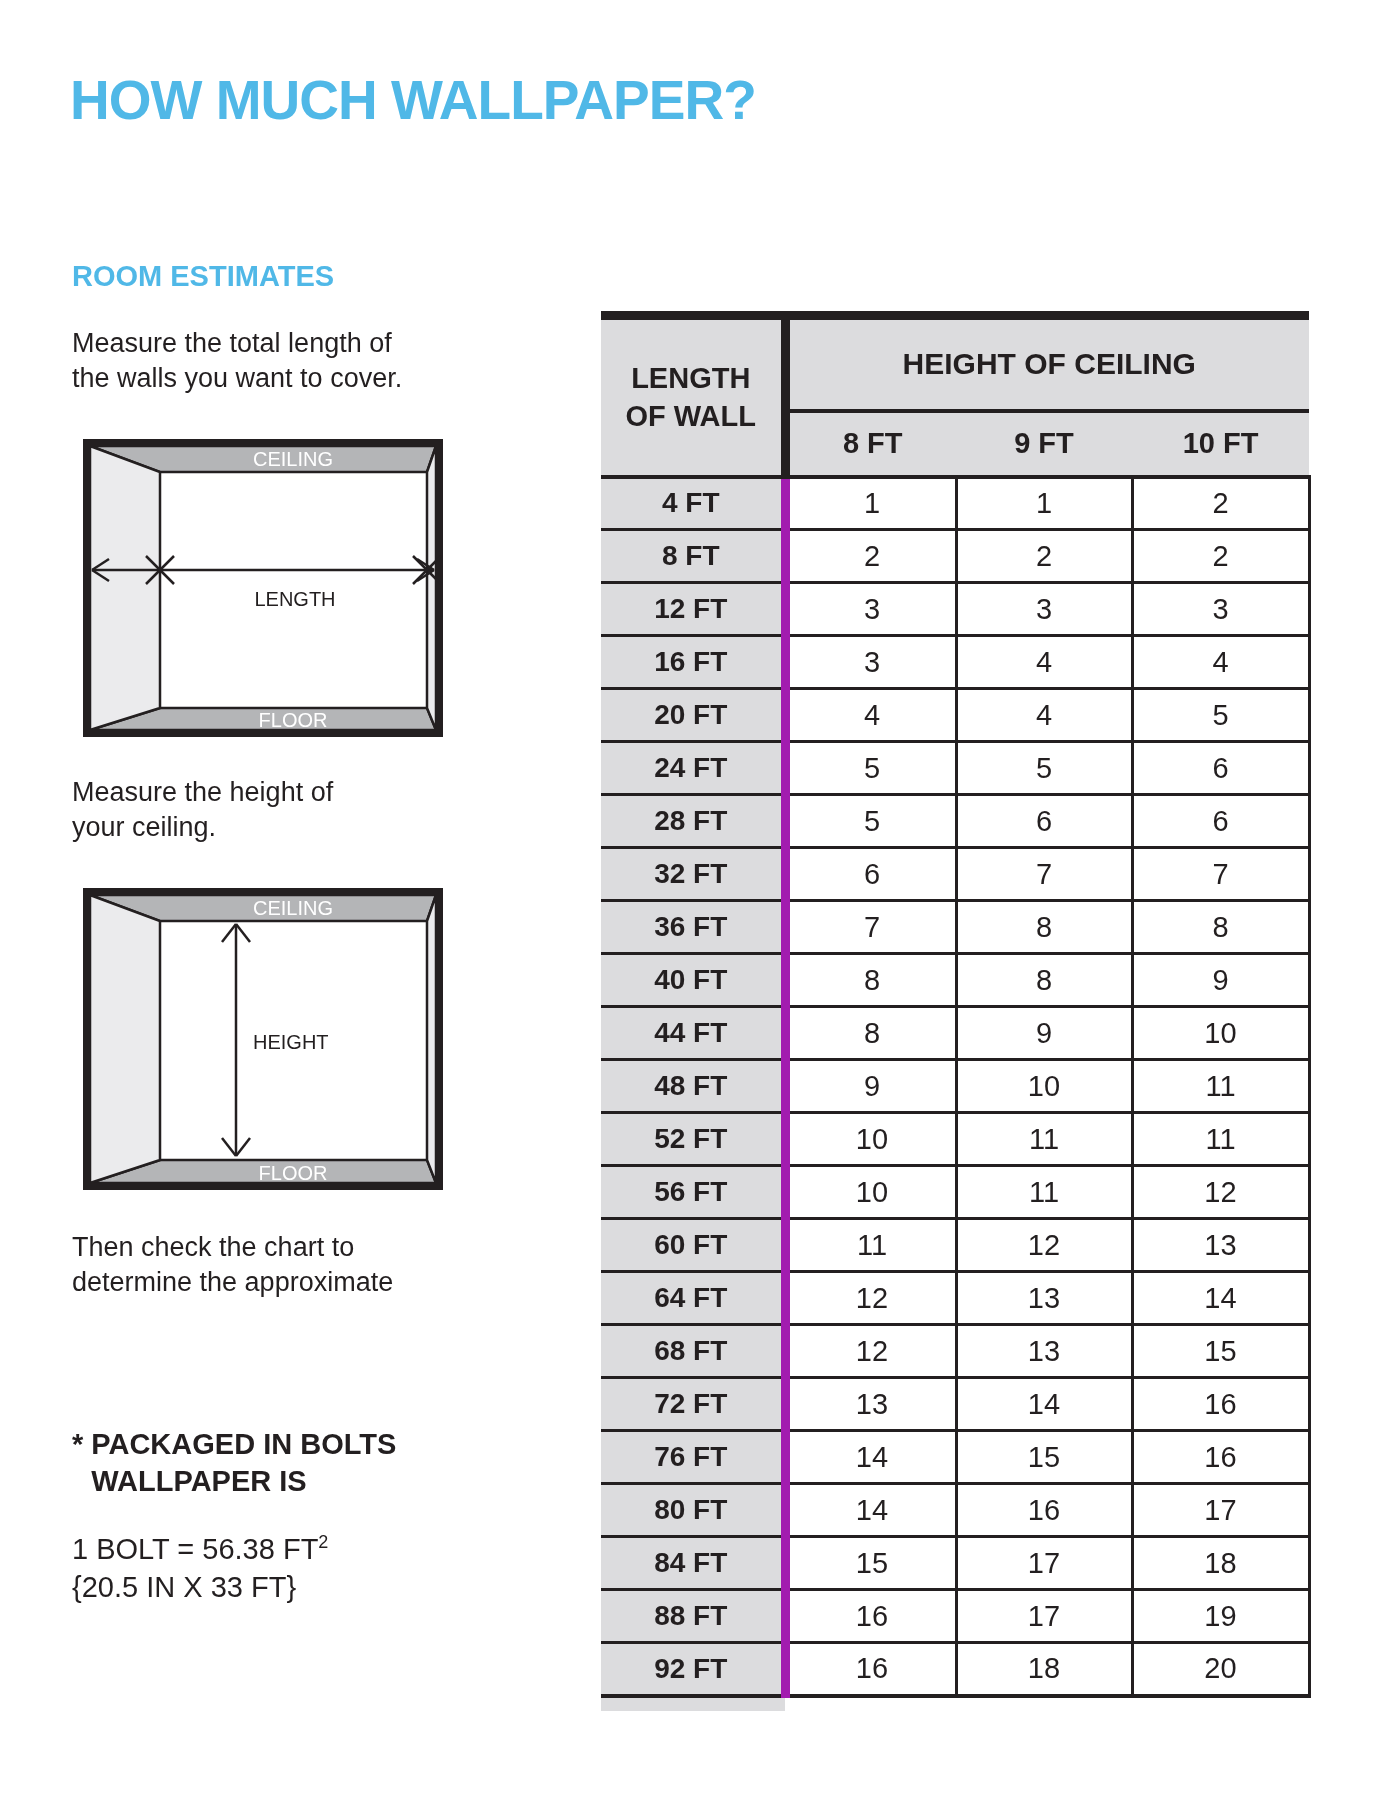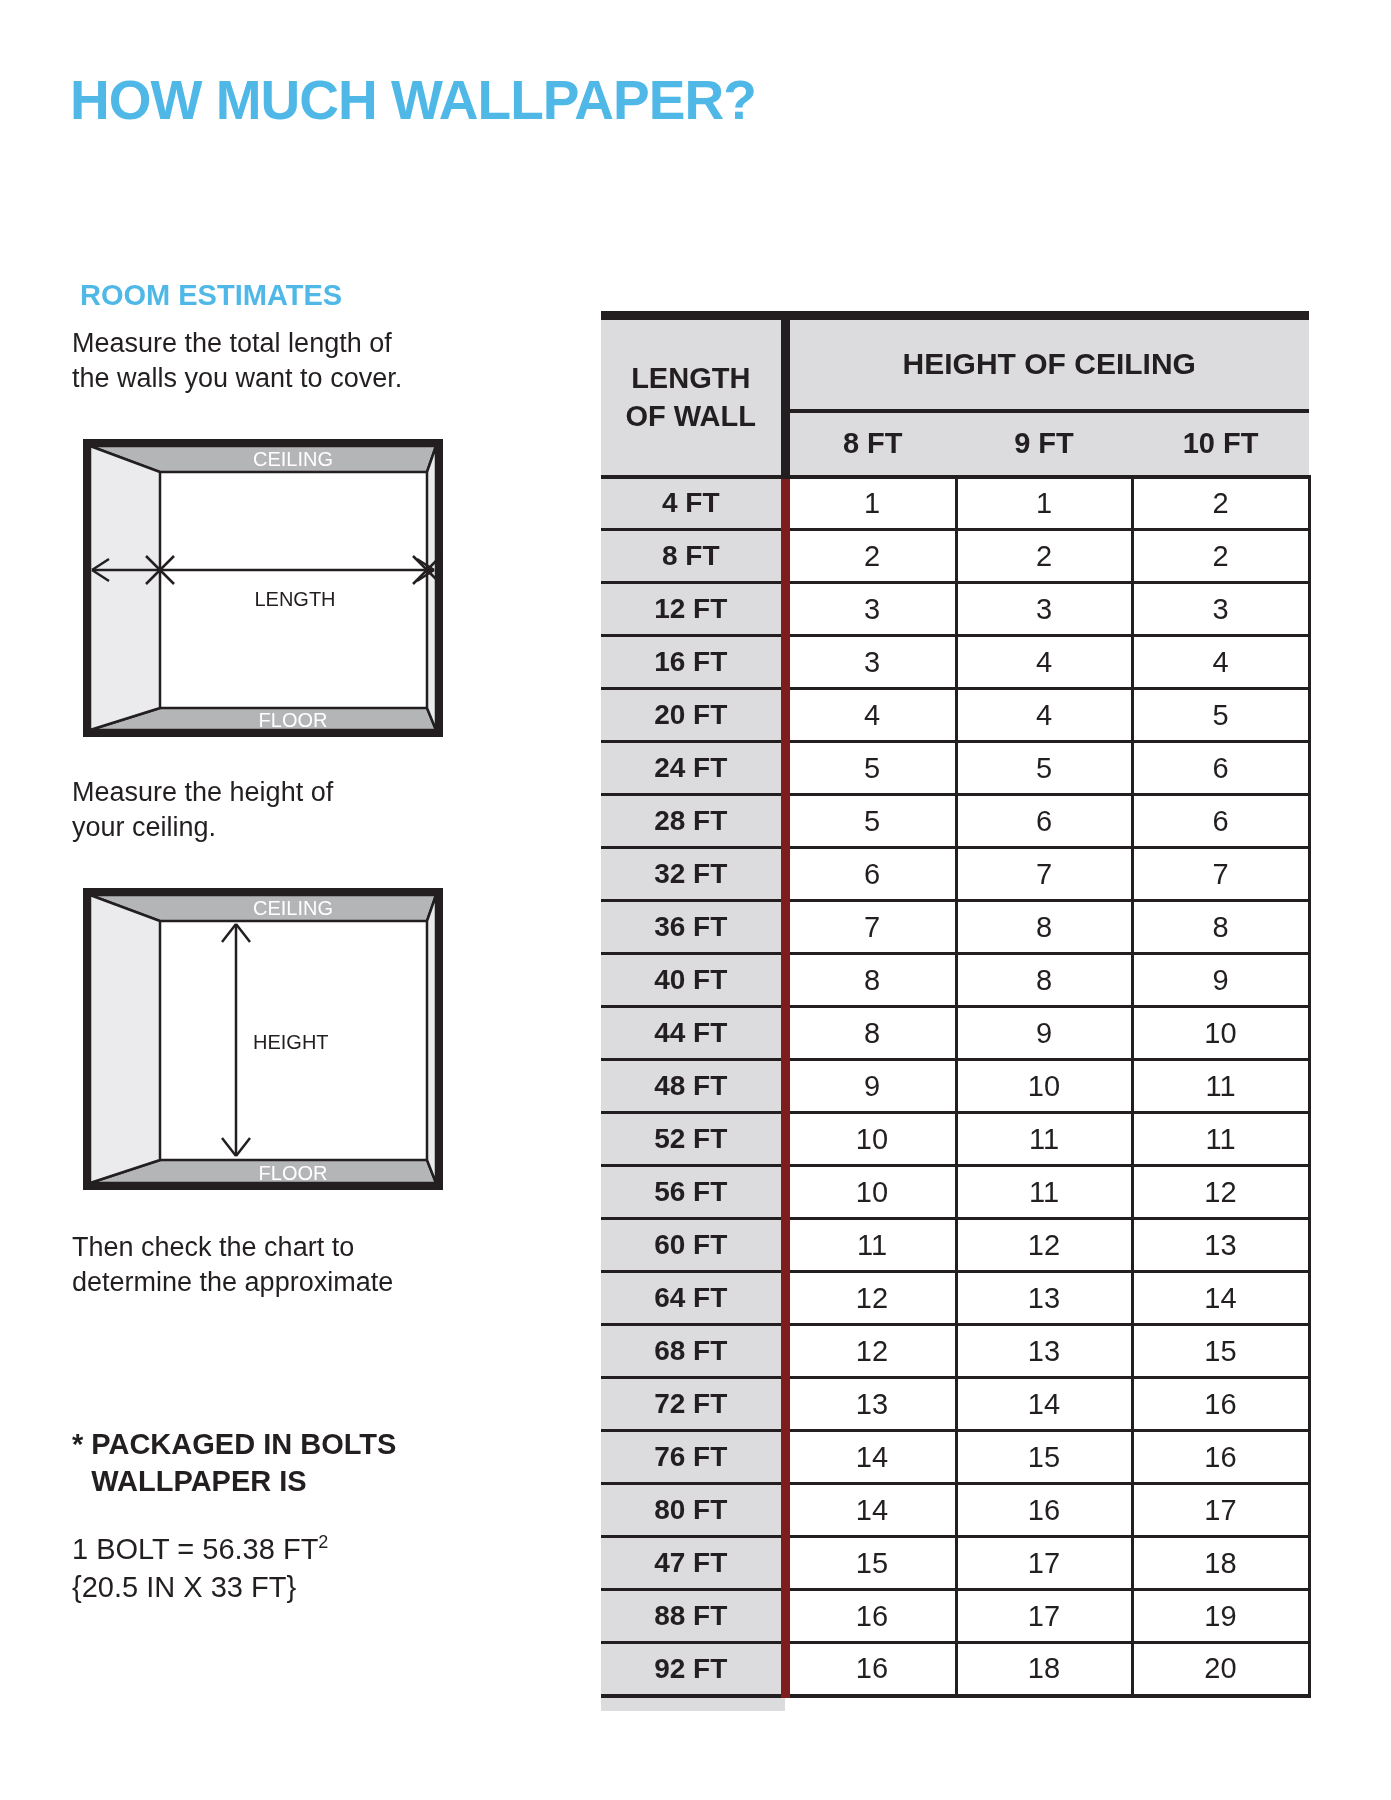--- a/index.html
+++ b/index.html
@@ -14,21 +14,21 @@
   }
   .page-title {
     position:absolute; left:70px; top:68px;
     font-size:55px; font-weight:bold; letter-spacing:-1px;
     color:#50b8e7; white-space:nowrap;
   }
   .section-head {
     position:absolute; top:260px;
     font-size:29px; font-weight:bold; color:#50b8e7; white-space:nowrap;
   }
-  .head-left { left:80px;margin-top:19px; }
+  .head-left { left:72px; }
   .head-right { left:601px; width:708px; text-align:center; }
   .copy { position:absolute; left:72px; font-size:27px; line-height:35px; color:#231f20; }
   .copy-1 { top:326px; }
   .copy-2 { top:775px; }
   .copy-3 { top:1230px; }
   .diagram { position:absolute; left:83px; }
   .diagram-1 { top:439px; }
   .diagram-2 { top:888px; }
   .footnote {
     position:absolute; left:72px; top:1426px;
@@ -60,21 +60,21 @@
     font-weight:bold; font-size:30px; height:95px;
   }
   tr.sub-head th {
     background:#dcdcde; font-weight:bold; height:66px;
     border-bottom:4px solid #231f20;
   }
   .bolt-table tbody tr { height:53px; }
   .bolt-table tbody th {
     background:#dcdcde; font-weight:bold; font-size:28px;
     border-top:3px solid #231f20; border-bottom:3px solid #231f20;
-    border-right:9px solid #7f1d1d;
+    border-right:9px solid #a21caf;
   }
   .bolt-table tbody td {
     background:#ffffff; font-weight:normal;
     border:3px solid #231f20;
   }
   .bolt-table tbody tr:last-child th,
   .bolt-table tbody tr:last-child td { border-bottom:4px solid #231f20; }
   .label-col-tail { width:184px; height:13px; background:#dcdcde; }
 
   svg text { font-family:"Liberation Sans","DejaVu Sans",sans-serif; }
@@ -293,21 +293,21 @@
             <td>15</td>
             <td>16</td>
           </tr>
           <tr>
             <th>80 FT</th>
             <td>14</td>
             <td>16</td>
             <td>17</td>
           </tr>
           <tr>
-            <th>47 FT</th>
+            <th>84 FT</th>
             <td>15</td>
             <td>17</td>
             <td>18</td>
           </tr>
           <tr>
             <th>88 FT</th>
             <td>16</td>
             <td>17</td>
             <td>19</td>
           </tr>

